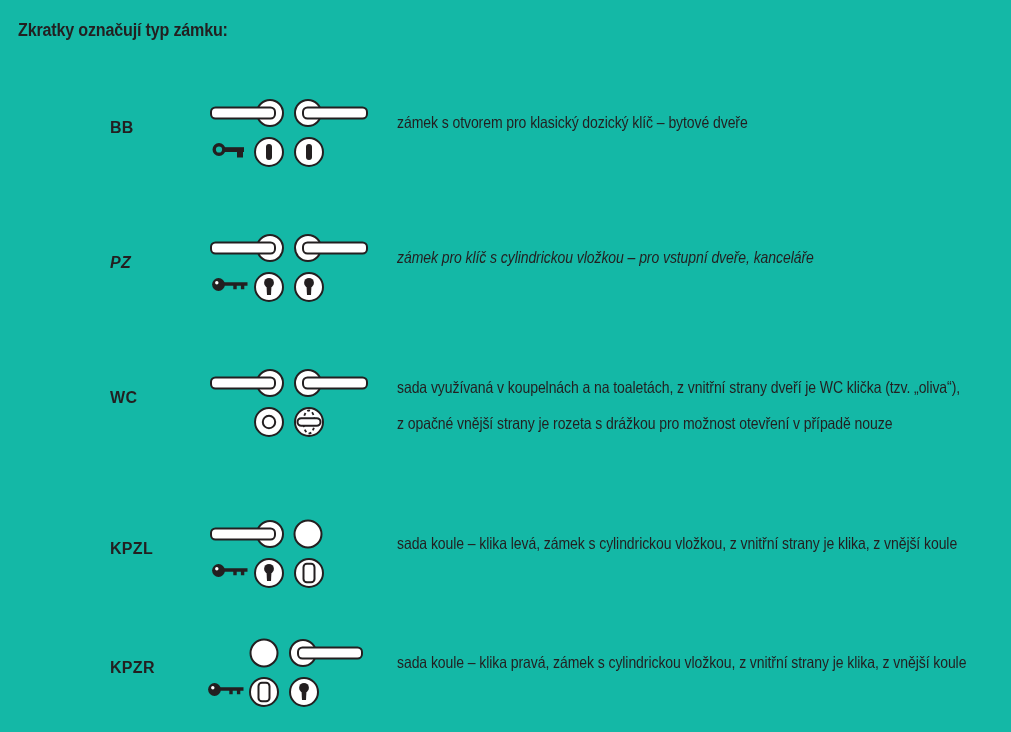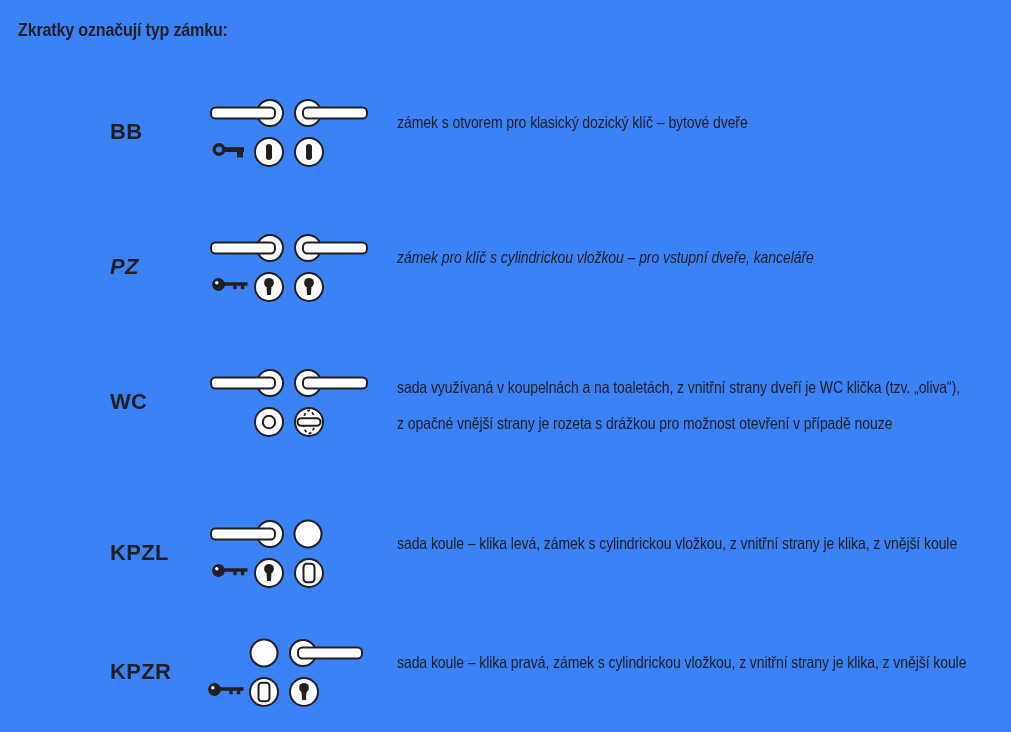--- a/index.html
+++ b/index.html
@@ -1,30 +1,30 @@
 <!DOCTYPE html>
 <html><head>
 <meta charset="utf-8">
 <style>
   html,body { margin:0; padding:0; background:#ffffff; }
   .page {
-    position:relative; width:1011px; height:732px; background:#3b82f6;
+    position:relative; width:1011px; height:732px; background:#14b8a6;
     font-family:"Liberation Sans", sans-serif; color:#231f20; overflow:hidden;
   }
   .title {
     position:absolute; left:18px; top:20px;
     font-size:17.5px; font-weight:bold; letter-spacing:-0.2px;
     white-space:nowrap; transform:scaleX(.92); transform-origin:left top;
   }
   .row { position:absolute; left:0; width:1011px; height:80px; }
   .r1 { top:98px; }  .r2 { top:233px;font-style:italic; }  .r3 { top:368px; }
   .r4 { top:519px; } .r5 { top:638px; }
   .code {
     position:absolute; left:110px; top:21px;
-    font-size:22px; font-weight:bold; letter-spacing:.3px;
+    font-size:16px; font-weight:bold; letter-spacing:.3px;
   }
   .icons { position:absolute; left:202px; top:0; }
   .icons .outline { fill:#ffffff; stroke:#231f20; stroke-width:2px; }
   .icons .ink     { fill:#231f20; stroke:none; }
   .icons .hole    { fill:#ffffff; stroke:none; }
   .icons .dash    { fill:none; stroke:#231f20; stroke-width:1.8px; stroke-dasharray:3 2.6; }
   .desc {
     position:absolute; left:397px; top:15px;
     font-size:16.5px; line-height:19px; letter-spacing:-0.1px;
     white-space:nowrap; transform:scaleX(.85); transform-origin:left top;

